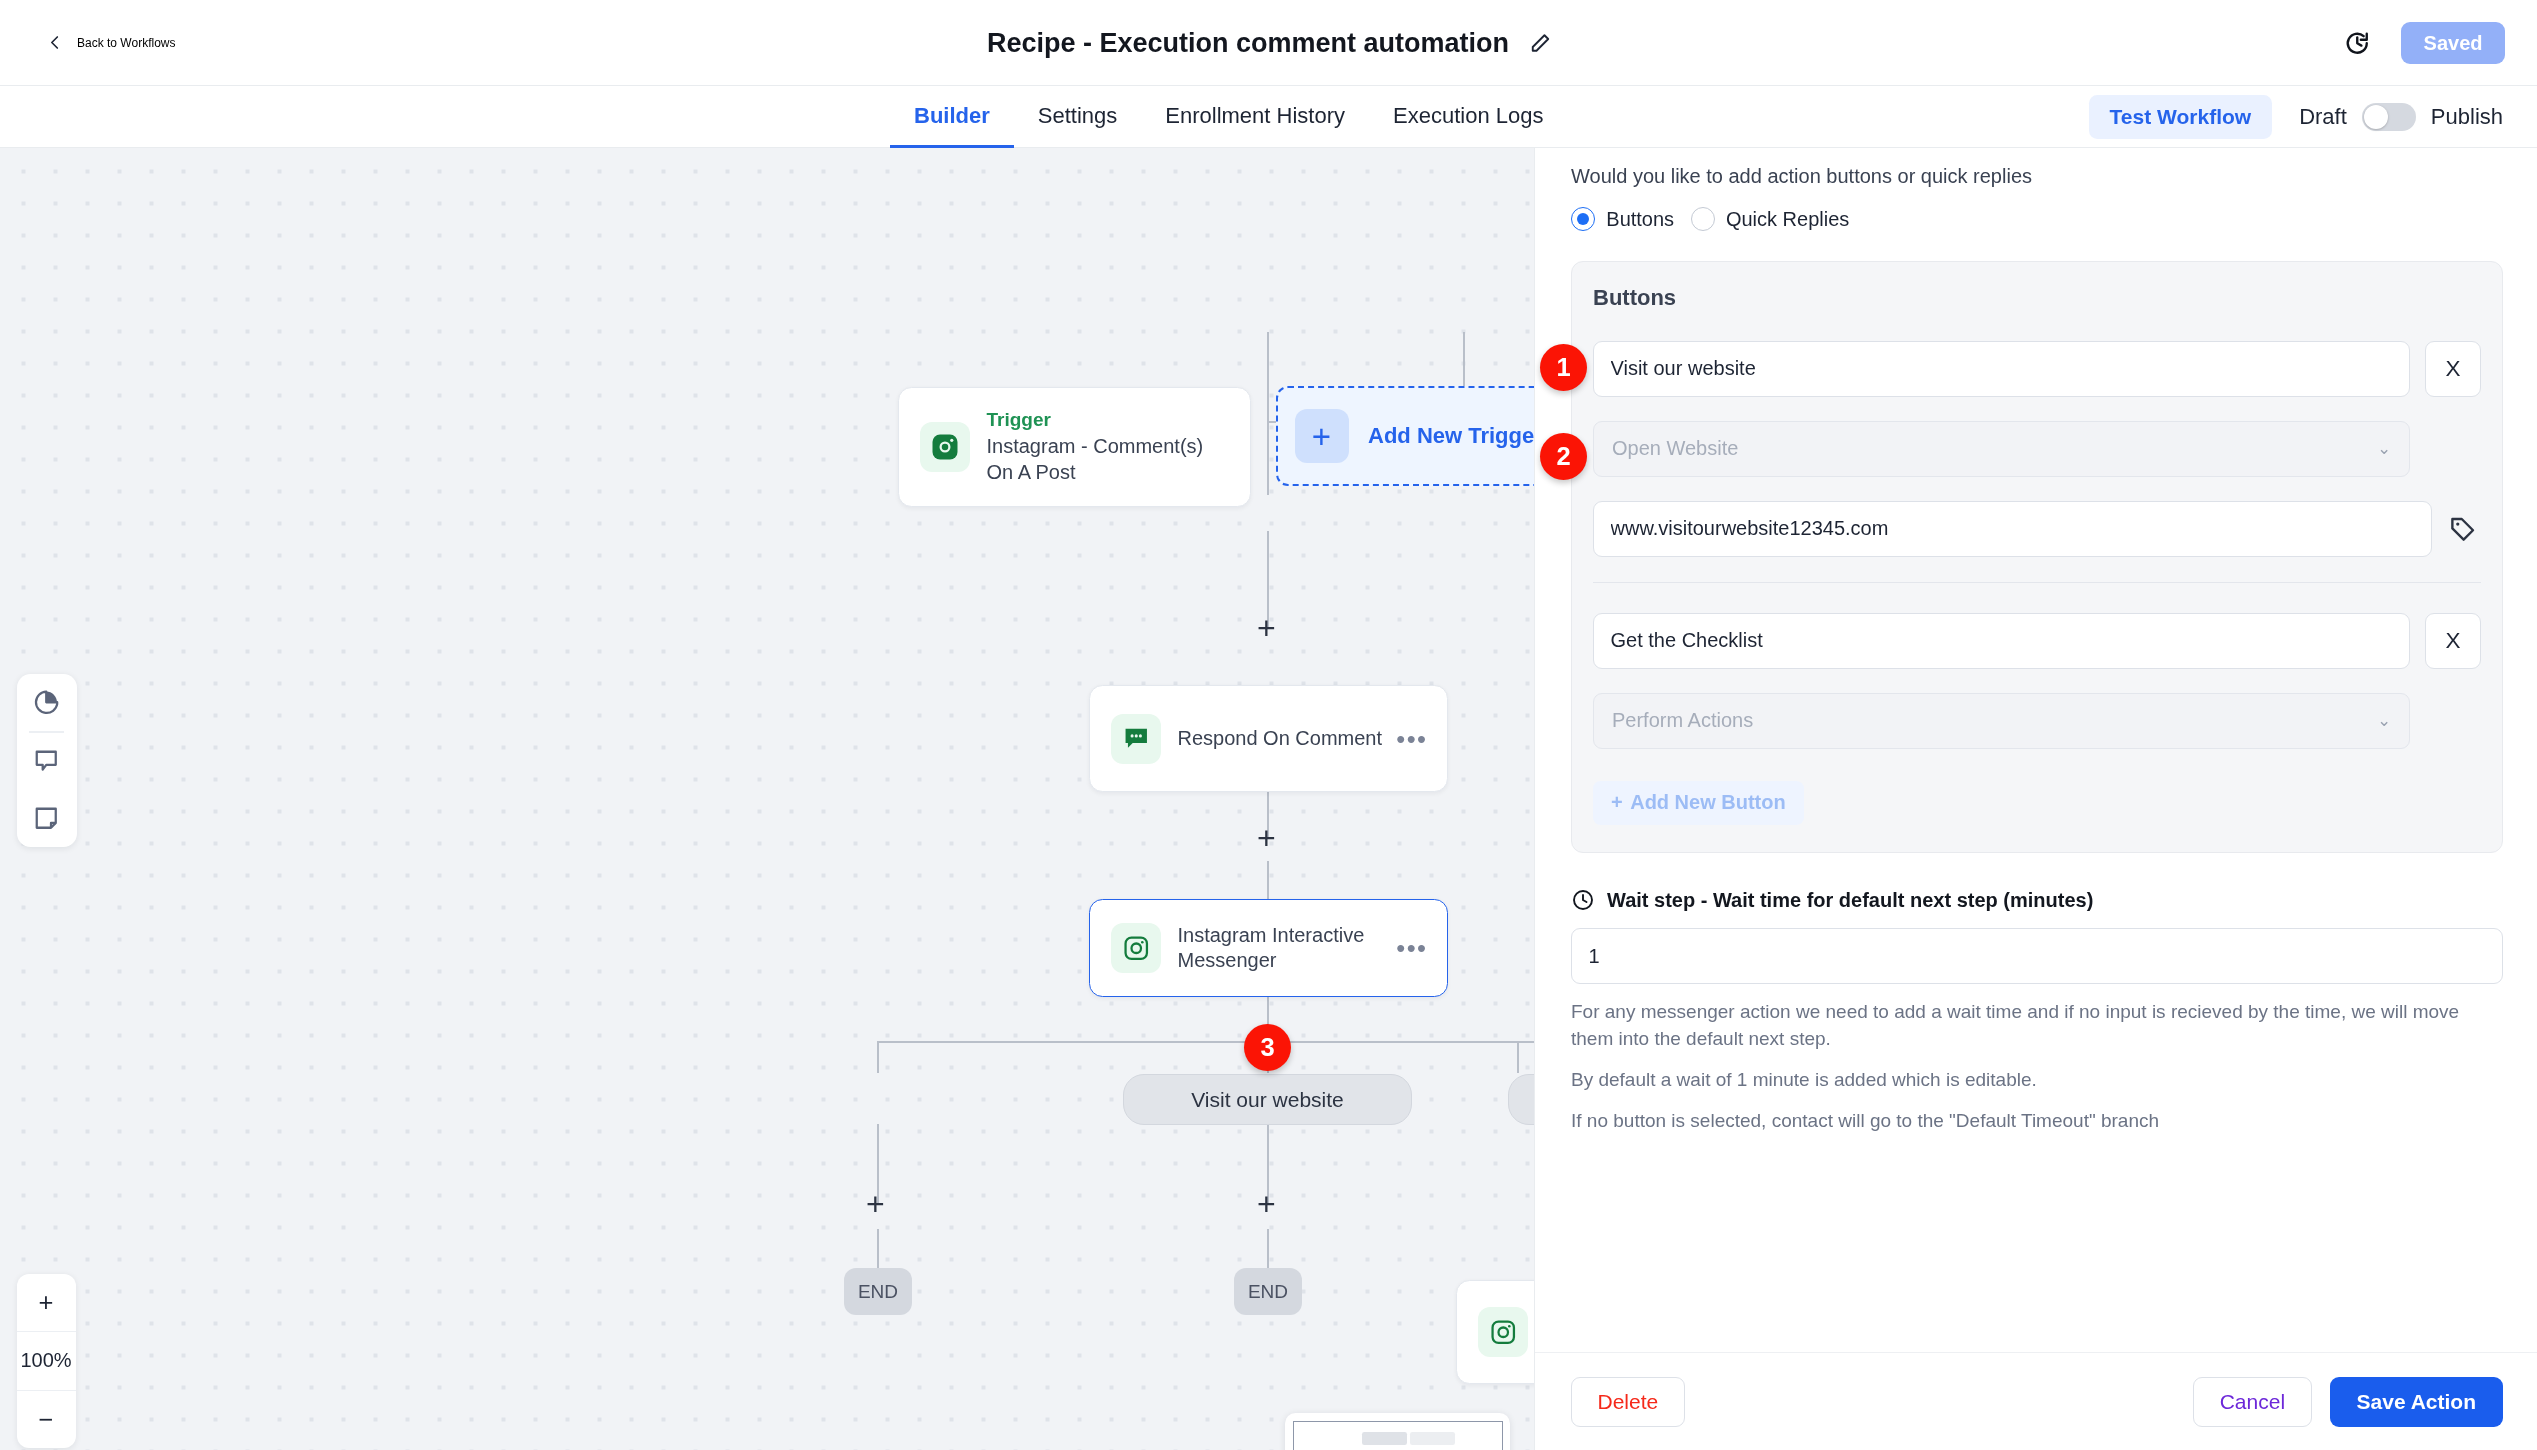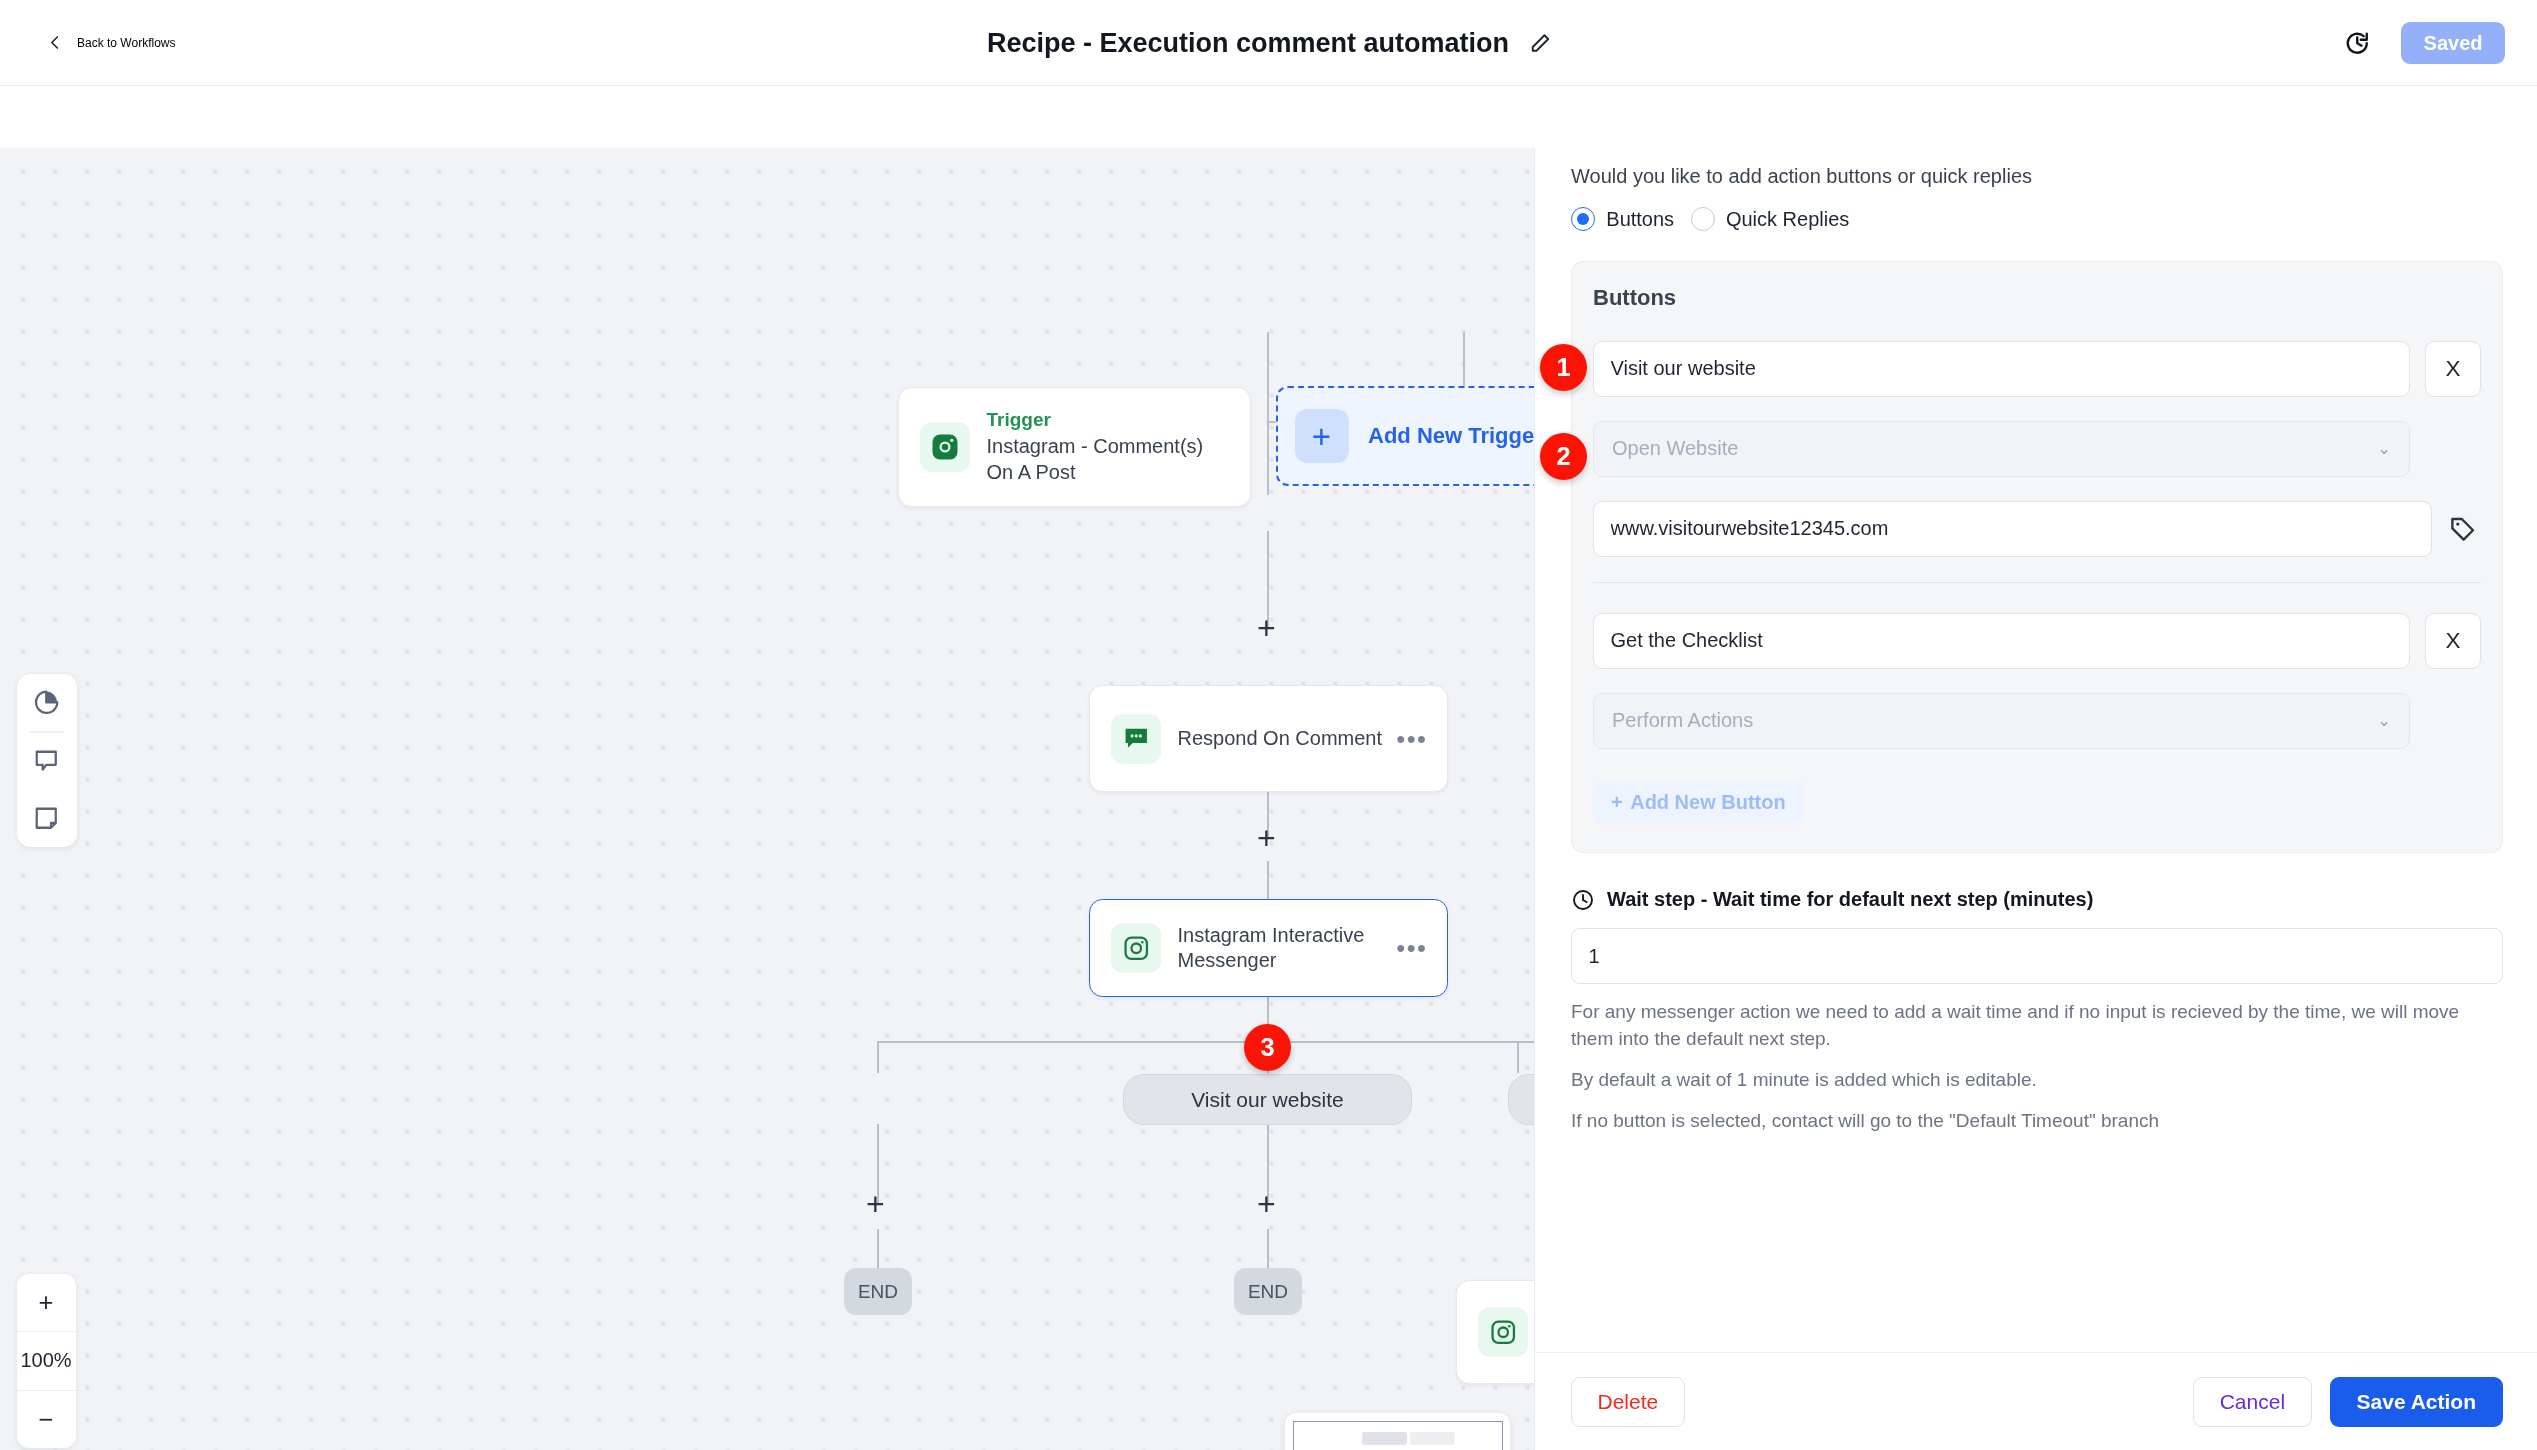--- a/index.html
+++ b/index.html
@@ -221,21 +221,21 @@
   }
   .tag-icon { width: 30px; height: 30px; color: #2c3342; flex: none; cursor: pointer; }
   .divider { height: 0.8px; background: #e3e6ec; margin: 25.5px 0 0 0; }
   .add-btn {
     margin-top: 32px; display: inline-flex; align-items: center; gap: 7.5px;
     background: #eef4ff; color: #9cbcf5; border-radius: 7.5px;
     font-size: 20px; font-weight: 600; padding: 10.5px 18px; cursor: pointer;
   }
 
   .wait-head {
-    display: flex; align-items: center; gap: 12px; margin-top: 35px;
+    display: flex; align-items: flex-end; gap: 12px; margin-top: 35px;
     font-size: 20px; font-weight: 700; color: #13171f;
   }
   .wait-input {
     margin-top: 16.5px; width: 100%; height: 56px; background: #ffffff;
     border: 0.8px solid #dde1e8; border-radius: 9px; font-size: 20px;
     color: #1d2433; padding: 0 16.5px; font-family: inherit; outline: none;
   }
   .wait-note { font-size: 19px; color: #6b7385; line-height: 1.45; margin-top: 13.5px; }
 
   .panel-footer {
@@ -278,20 +278,38 @@
     <div class="header-right">
       <svg class="history-icon" viewBox="0 0 24 24" fill="none" stroke="currentColor" stroke-width="2" stroke-linecap="round" stroke-linejoin="round">
           <path d="M20 12a8 8 0 1 1-2.6-5.9"></path>
           <polyline points="20 4 20 9 15 9"></polyline>
           <polyline points="12 7 12 12 15.5 14"></polyline>
         </svg>
       <button class="saved-btn">Saved</button>
     </div>
   </div>
 
+  <div class="tabbar">
+    <div class="tabs">
+      <div class="tab active">Builder</div>
+      <div class="tab">Settings</div>
+      <div class="tab">Enrollment History</div>
+      <div class="tab">Execution Logs</div>
+    </div>
+    <div class="tabbar-right">
+      <button class="test-wf">Test Workflow</button>
+      <div class="toggle-group">
+        <span class="toggle-label">Draft</span>
+        <div class="switch">
+            <div class="knob"></div>
+          </div>
+        <span class="toggle-label">Publish</span>
+      </div>
+    </div>
+  </div>
 
   <div class="canvas">
 
     <div class="edge v" style="left:1267px; top:184px; height:89px;"></div>
     <div class="edge v" style="left:1463px; top:184px; height:75px;"></div>
     <div class="edge h" style="left:1267px; top:273px; width:197px;"></div>
     <div class="edge v" style="left:1267px; top:273px; height:74px;"></div>
     <div class="edge v" style="left:1267px; top:383px; height:98px;"></div>
     <div class="edge v" style="left:1267px; top:643px; height:47px;"></div>
     <div class="edge v" style="left:1267px; top:713px; height:47px;"></div>

